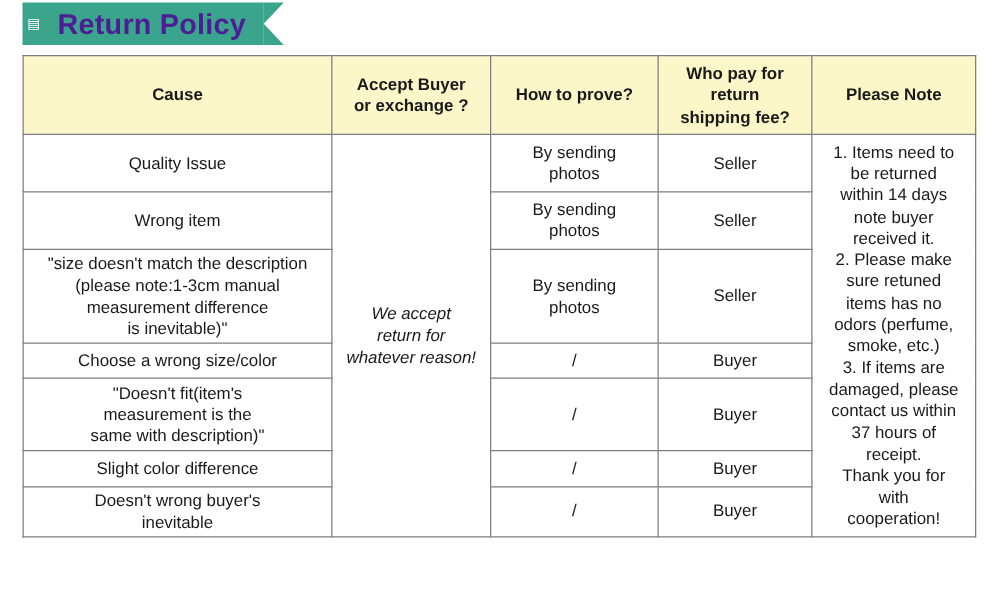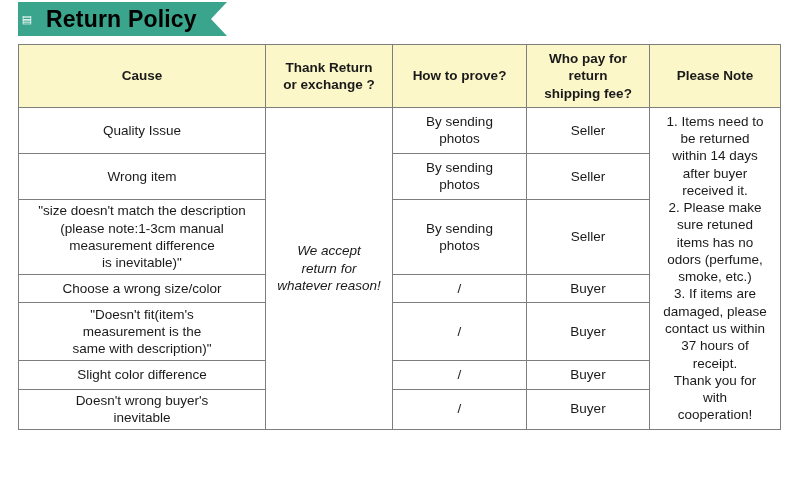--- a/index.html
+++ b/index.html
@@ -34,21 +34,21 @@
     background: #3aa58c;
     display: flex;
     align-items: center;
     justify-content: center;
     color: #ffffff;
     font-size: 11px;
     line-height: 1;
   }
   .banner-main {
     background: #3aa58c;
-    color: #000000;
+    color: #4c1d95;
     font-size: 23px;
     font-weight: bold;
     padding: 0 14px 0 10px;
     display: flex;
     align-items: center;
     letter-spacing: 0.2px;
   }
   .banner-tail {
     width: 0;
     height: 0;
@@ -130,21 +130,21 @@
         <col class="col-prove">
         <col class="col-who">
         <col class="col-note">
       </colgroup>
       <thead>
         <tr>
           <th>
             <span class="nowrap-line">Cause</span>
           </th>
           <th>
-            <span class="nowrap-line">Thank Return</span>
+            <span class="nowrap-line">Accept Buyer</span>
             <span class="nowrap-line">or exchange ?</span>
           </th>
           <th>
             <span class="nowrap-line">How to prove?</span>
           </th>
           <th>
             <span class="nowrap-line">Who pay for return</span>
             <span class="nowrap-line">shipping fee?</span>
           </th>
           <th>
@@ -165,21 +165,21 @@
           </td>
           <td class="prove">
             <span class="nowrap-line">By sending</span>
             <span class="nowrap-line">photos</span>
           </td>
           <td class="who">Seller</td>
           <td class="note" rowspan="7">
             <span class="nowrap-line">1. Items need to</span>
             <span class="nowrap-line">be returned</span>
             <span class="nowrap-line">within 14 days</span>
-            <span class="nowrap-line">after buyer</span>
+            <span class="nowrap-line">note buyer</span>
             <span class="nowrap-line">received it.</span>
             <span class="nowrap-line">2. Please make</span>
             <span class="nowrap-line">sure retuned</span>
             <span class="nowrap-line">items has no</span>
             <span class="nowrap-line">odors (perfume,</span>
             <span class="nowrap-line">smoke, etc.)</span>
             <span class="nowrap-line">3. If items are</span>
             <span class="nowrap-line">damaged, please</span>
             <span class="nowrap-line">contact us within</span>
             <span class="nowrap-line">37 hours of</span>

